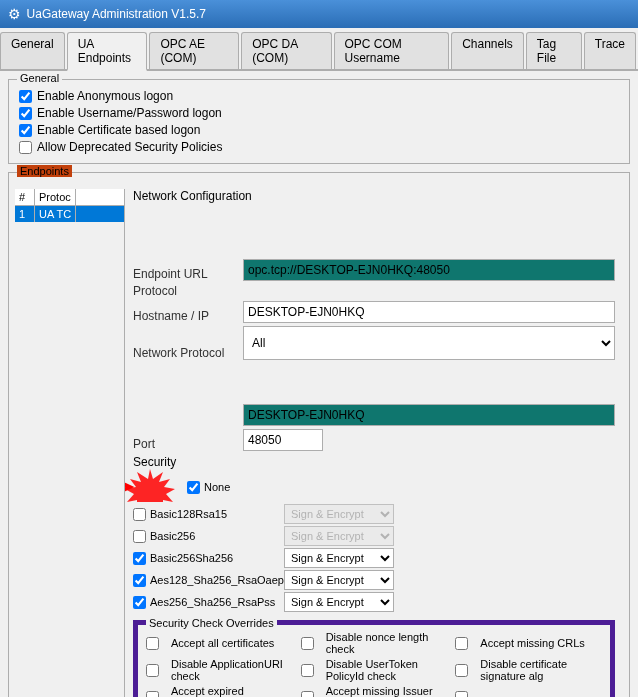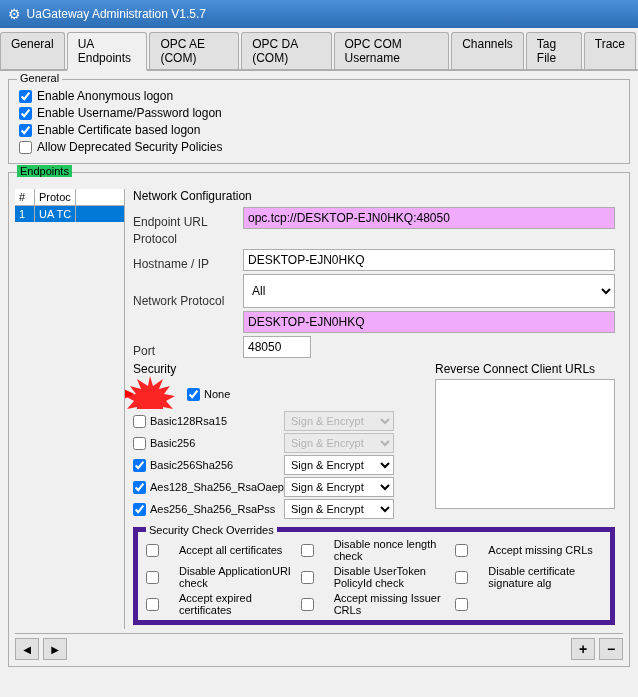--- a/index.html
+++ b/index.html
@@ -106,21 +106,21 @@
       border-right: 1px solid #adadad;
       font-size: 11px;
     }
     .right-panel {
       flex: 1;
       padding: 0 8px 4px 8px;
       overflow: hidden;
     }
     .network-config-title {
       font-weight: normal;
-      margin-bottom: 4px;
+      margin-bottom: 15px;
       font-size: 12px;
     }
     .form-row {
       display: flex;
       align-items: flex-end;
       margin-bottom: 3px;
     }
     .form-label {
       width: 110px;
       font-size: 12px;
@@ -132,22 +132,23 @@
       padding: 2px 4px;
       font-size: 12px;
       background: white;
       height: 22px;
     }
     .form-input-readonly {
       flex: 1;
       border: 1px solid #adadad;
       padding: 2px 4px;
       font-size: 12px;
-      background: #f0abfc;
+      background: #0f766e;
       height: 22px;
+      margin-top: 41px;
     }
     .security-reverse-layout {
       display: flex;
       gap: 8px;
       margin-top: 4px;
     }
     .security-panel {
       flex: 1;
     }
     .security-panel-title {
@@ -213,21 +214,21 @@
       font-size: 11px;
     }
     .overrides-grid {
       display: grid;
       grid-template-columns: 1fr 1fr 1fr;
       gap: 3px 8px;
     }
     .override-row {
       display: flex;
       align-items: center;
-      gap: 20px;
+      gap: 12px;
     }
     .override-label {
       font-size: 11px;
     }
     .nav-btn {
       width: 24px;
       height: 22px;
       border: 1px solid #adadad;
       background: #e1e1e1;
       cursor: pointer;
@@ -290,21 +291,21 @@
       <input type="checkbox" checked="" style="">
       <span>Enable Certificate based logon</span>
     </div>
     <div class="checkbox-row">
       <input type="checkbox" style="">
       <span>Allow Deprecated Security Policies</span>
     </div>
   </div>
 
   <div style="border: 1px solid #adadad; position: relative; padding: 10px 6px 6px 6px;">
-    <span style="position: absolute; top: -8px; left: 8px; background: #22c55e; padding: 0 3px; font-size: 11px;">Endpoints</span>
+    <span style="position: absolute; top: -8px; left: 8px; background: #c2410c; padding: 0 3px; font-size: 11px;">Endpoints</span>
 
     <div class="endpoints-layout">
 
       <div class="endpoints-table">
         <div class="table-header">
           <div class="table-header-cell" style="width:20px;">#</div>
           <div class="table-header-cell">Protoc</div>
         </div>
         <div class="table-row-item">
           <div class="table-cell" style="width:20px;color:white;">1</div>
@@ -331,21 +332,21 @@
           <select class="form-input" style="height:34px;">
             <option>All</option>
           </select>
         </div>
         <div class="form-row">
           <span class="form-label"></span>
           <input class="form-input-readonly" type="text" readonly="" value="DESKTOP-EJN0HKQ" style="">
         </div>
         <div class="form-row">
           <span class="form-label">Port</span>
-          <input class="form-input" type="text" style="width: 68px; flex: 0 0 auto;" value="48050">
+          <input class="form-input" type="text" style="width: 80px; flex: 0 0 auto;" value="48050">
         </div>
 
         <div class="security-reverse-layout">
 
           <div class="security-panel">
             <div class="security-panel-title">Security</div>
 
             <div class="security-row annotation-wrap">
 
               <div style="position:relative; width:50px; height:30px; display:inline-block; flex-shrink:0;">
@@ -388,24 +389,20 @@
             </div>
             <div class="security-row">
               <input type="checkbox" checked="" class="security-checkbox" style="">
               <span class="security-label">Aes256_Sha256_RsaPss</span>
               <select class="security-dropdown">
                 <option>Sign &amp; Encrypt</option>
               </select>
             </div>
           </div>
 
-          <div class="reverse-connect-panel">
-            <div class="reverse-connect-title">Reverse Connect Client URLs</div>
-            <div class="reverse-connect-box"></div>
-          </div>
         </div>
 
         <div class="security-overrides-section">
           <span class="security-overrides-title">Security Check Overrides</span>
           <div class="overrides-grid">
             <div class="override-row">
               <input type="checkbox" style="">
               <span class="override-label">Accept all certificates</span>
             </div>
             <div class="override-row">

